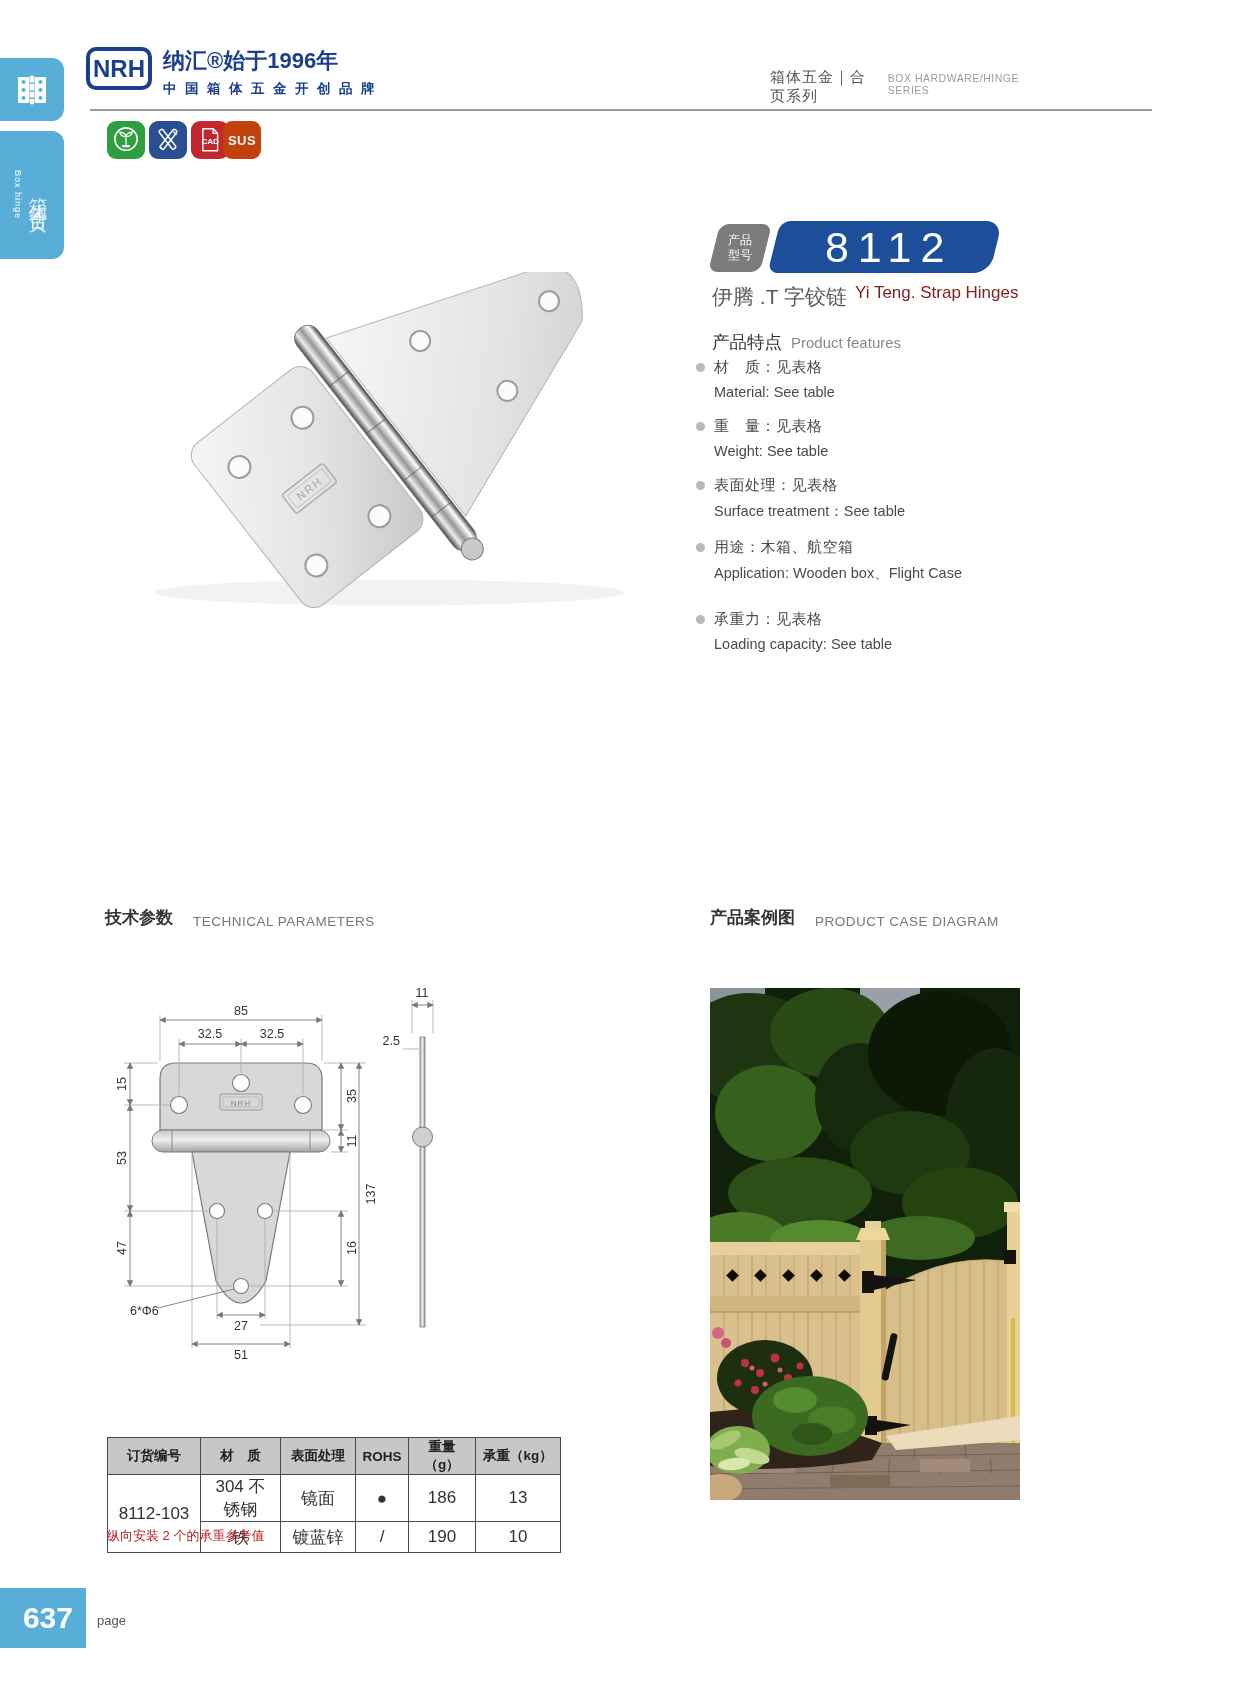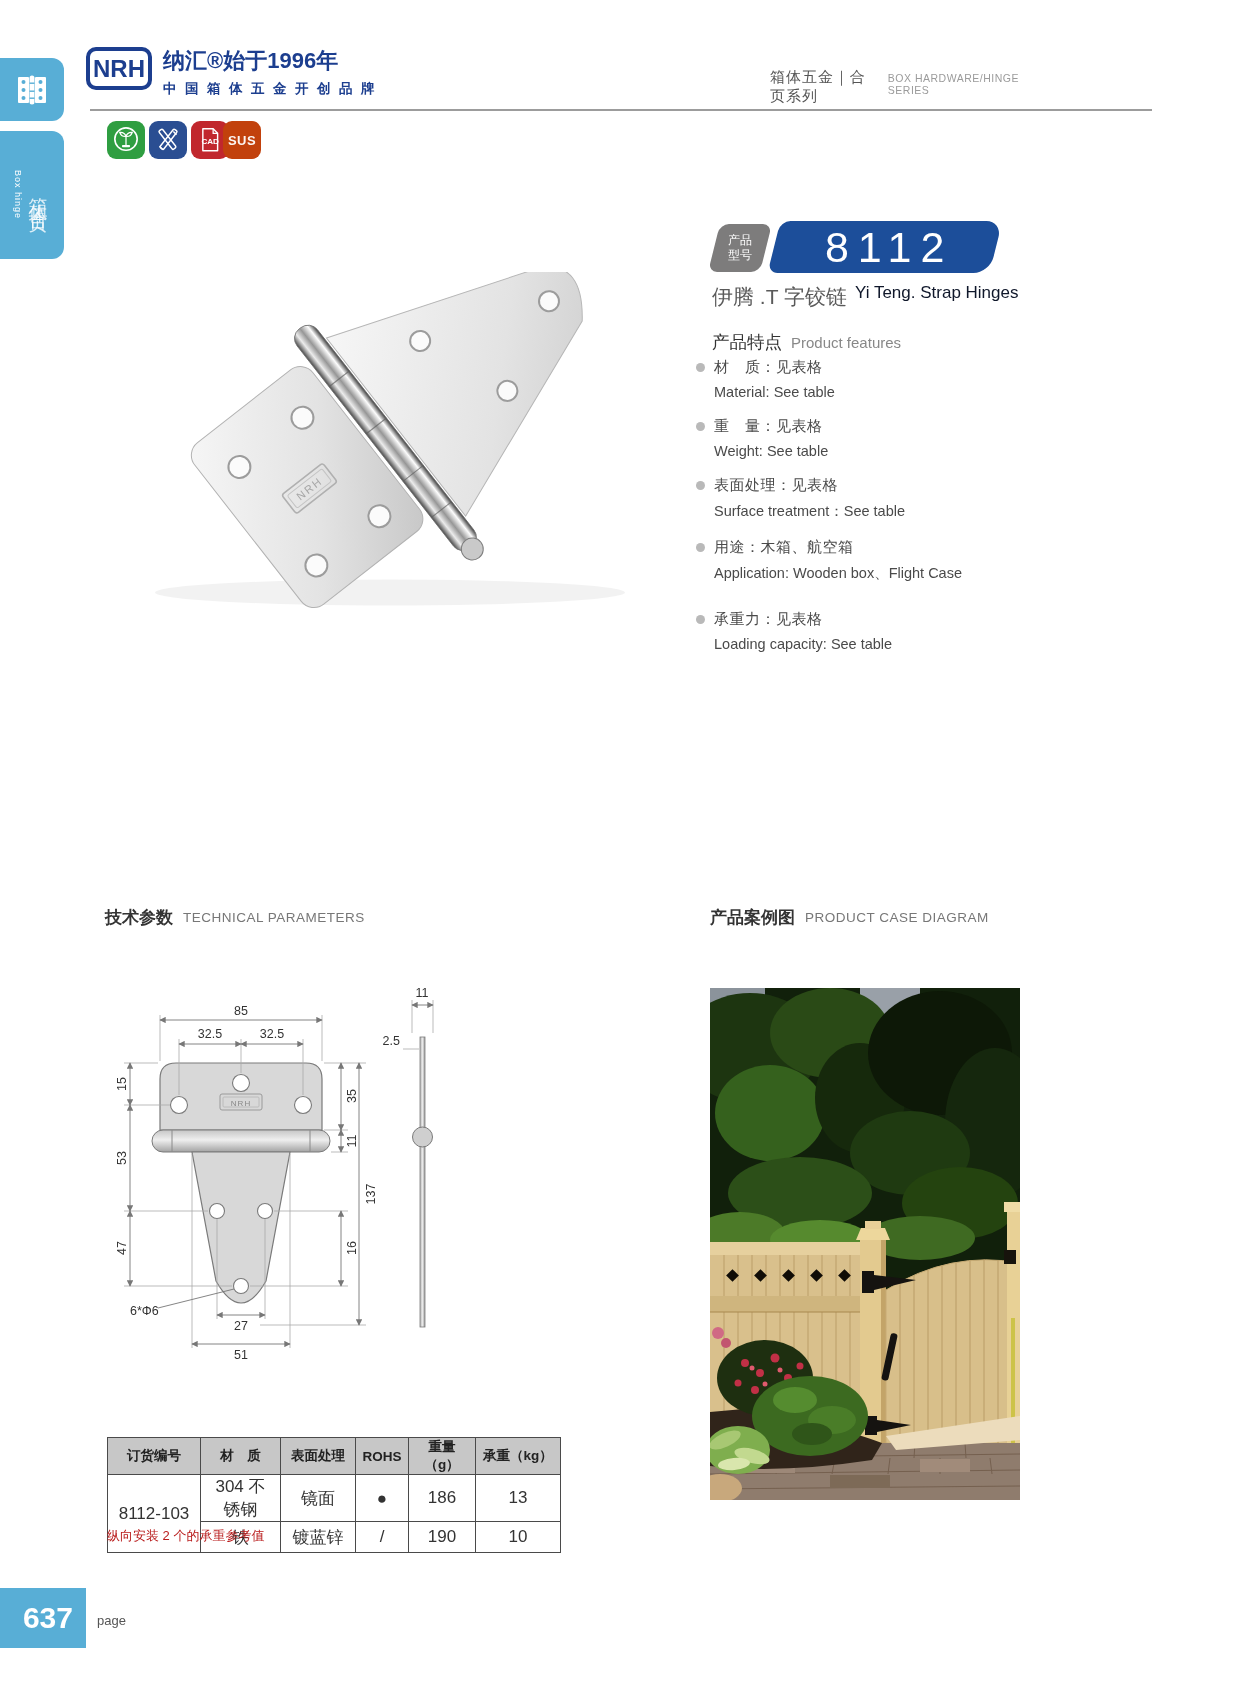--- a/index.html
+++ b/index.html
@@ -32,35 +32,35 @@
   .badge.sus{font-size:13px;font-weight:bold;color:rgba(255,255,255,.95);letter-spacing:.5px;}
 
   
   .model-tag{position:absolute;left:714px;top:224px;width:52px;height:48px;background:#7d7c7c;
              transform:skewX(-14deg);border-radius:9px;display:flex;align-items:center;justify-content:center;}
   .model-tag .txt{transform:skewX(14deg);color:#fff;font-size:12px;line-height:1.25;text-align:center;}
   .model-banner{position:absolute;left:774px;top:221px;width:222px;height:52px;background:#1c4e9a;
              transform:skewX(-14deg);border-radius:10px 16px 16px 10px;display:flex;align-items:center;justify-content:center;}
   .model-banner .txt{transform:skewX(14deg);color:#fff;font-size:43px;letter-spacing:9px;padding-left:8px;}
   .pname-cn{position:absolute;left:712px;top:283px;font-size:21px;color:#5a5a5a;}
-  .pname-en{position:absolute;left:855px;top:283px;font-size:17px;color:#0f172a;}
+  .pname-en{position:absolute;left:855px;top:283px;font-size:17px;color:#7f1d1d;}
 
   
   .feat-title{position:absolute;left:712px;top:330px;display:flex;align-items:baseline;gap:9px;}
   .feat-title .cn{font-size:17.5px;font-weight:normal;color:#333;}
   .feat-title .en{font-size:15px;color:#888;}
   .features{position:absolute;left:696px;top:358px;width:360px;}
   .feat{position:relative;padding-left:18px;margin-bottom:17px;}
   .feat .dot{position:absolute;left:0;top:5px;width:9px;height:9px;border-radius:50%;background:#b9b9b9;}
   .feat .cn{font-size:15px;color:#4a4a4a;letter-spacing:.5px;}
   .feat .en{font-size:14.5px;color:#4a4a4a;margin-top:7px;}
   .feat.gap{margin-top:27px;}
 
   
-  .sec-title{position:absolute;display:flex;align-items:center;gap:10px;}
+  .sec-title{position:absolute;display:flex;align-items:flex-end;gap:20px;}
   .sec-title .cn{font-size:17px;font-weight:bold;color:#333;}
   .sec-title .en{font-size:13.5px;color:#777;letter-spacing:.5px;}
   .sec-tech{left:105px;top:906px;}
   .sec-case{left:710px;top:906px;}
 
   
   .photo{position:absolute;left:90px;top:272px;width:570px;height:340px;}
   .tdraw{position:absolute;left:100px;top:945px;width:450px;height:435px;}
   .case-photo{position:absolute;left:710px;top:988px;width:310px;height:512px;}
   .tdraw text{font-family:"Liberation Sans",sans-serif;font-size:12.5px;fill:#333;}

